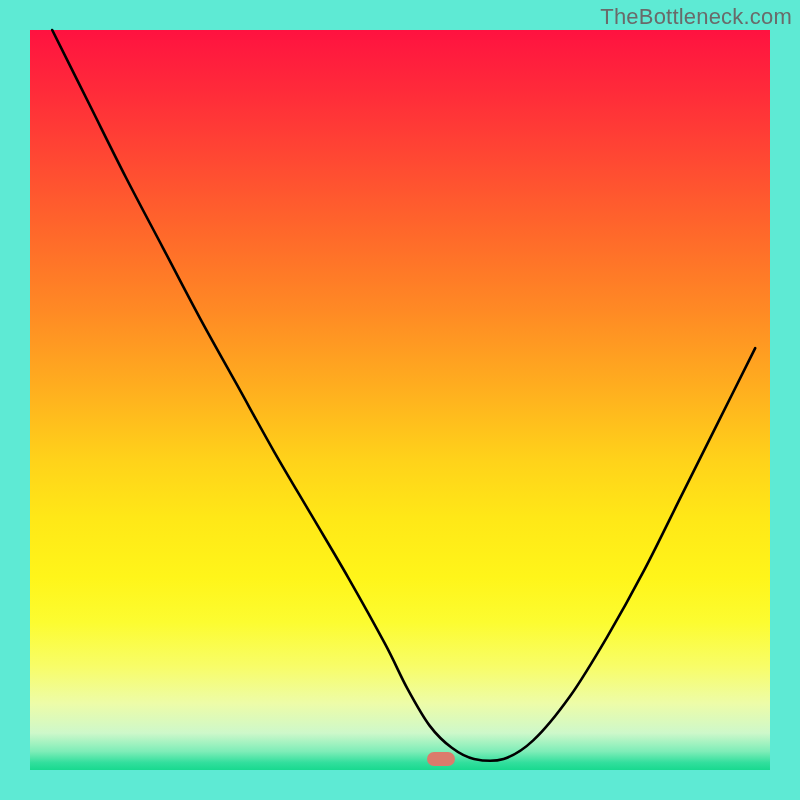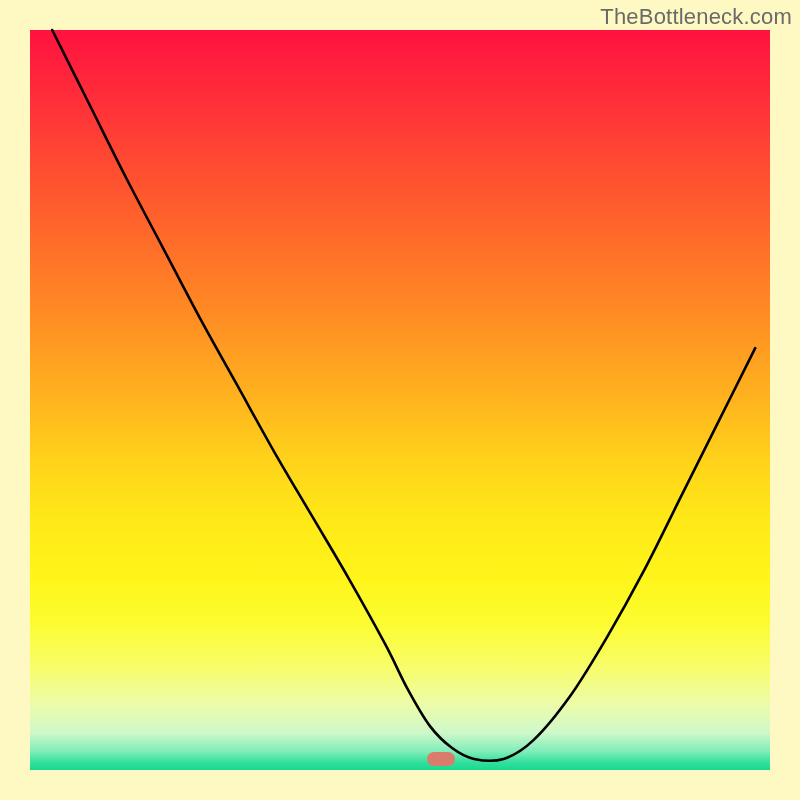--- a/index.html
+++ b/index.html
@@ -10,21 +10,21 @@
     background: #000;
     overflow: hidden;
     font-family: Arial, Helvetica, sans-serif;
   }
   .frame {
     position: absolute;
     left: 0;
     top: 0;
     width: 800px;
     height: 800px;
-    background: #fef9c3;
+    background: #5eead4;
   }
   .plot-area {
     position: absolute;
     left: 30px;
     top: 30px;
     width: 740px;
     height: 740px;
   }
   .gradient {
     position: absolute;

